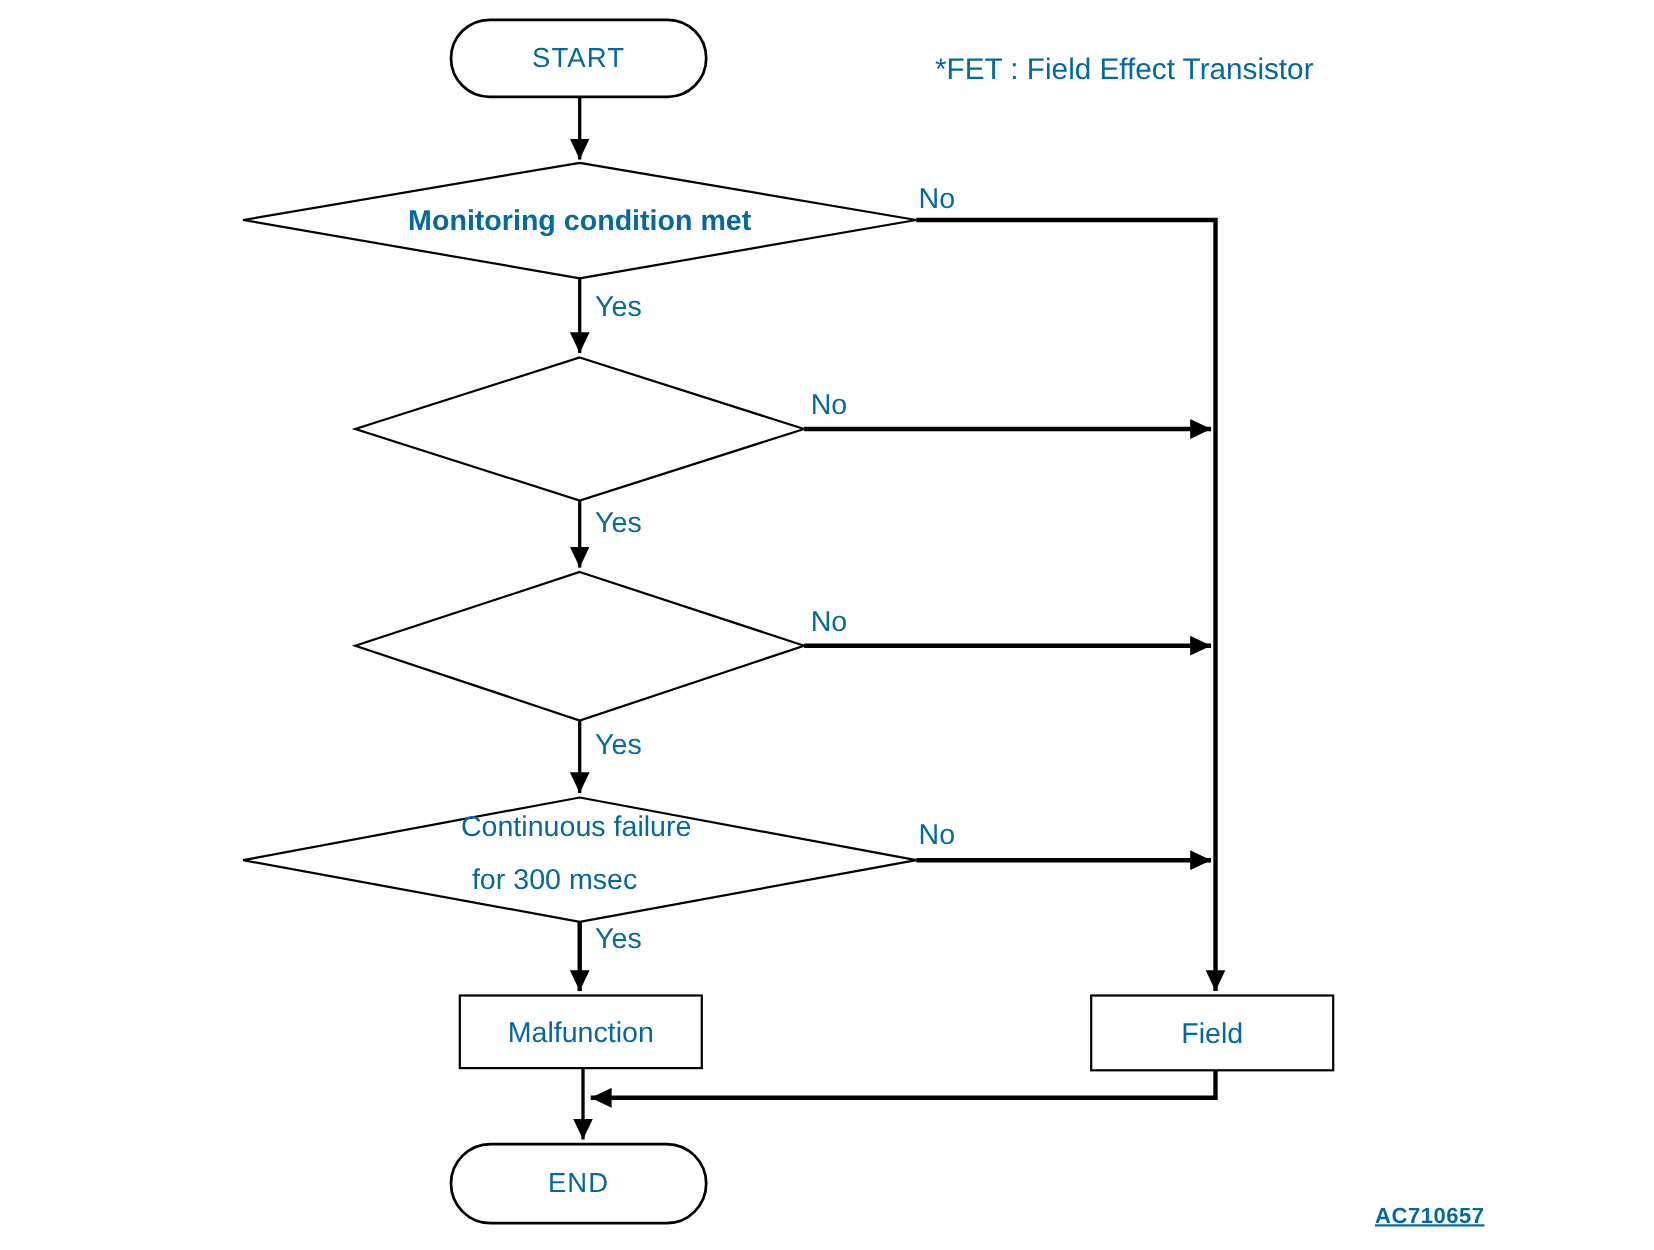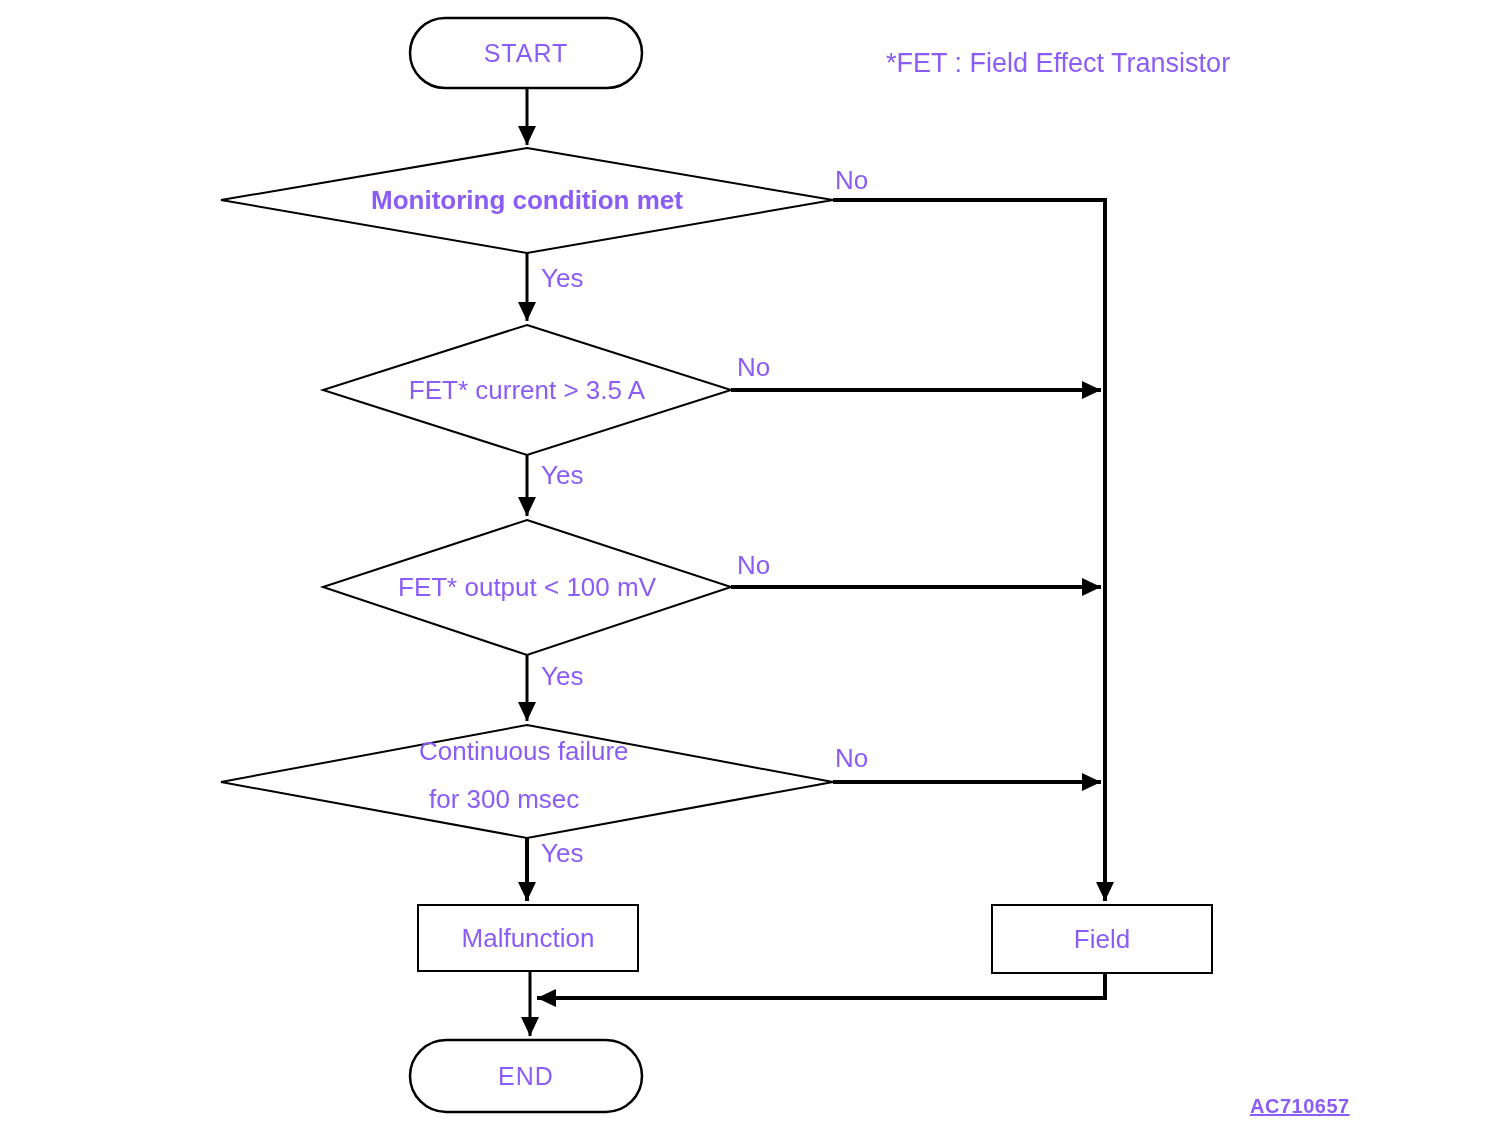--- a/index.html
+++ b/index.html
@@ -21,21 +21,21 @@
     left: 0;
     top: 0;
     width: 1504px;
     height: 1136px;
   }
   .lbl {
     position: absolute;
     font-size: 26px;
     line-height: 30px;
     white-space: nowrap;
-    color: #8b5cf6;
+    color: #0369a1;
   }
   .lbl.center {
     display: flex;
     align-items: center;
     justify-content: center;
     text-align: center;
   }
   .note {
     font-size: 27px;
   }
@@ -94,29 +94,27 @@
 
     <rect x="992" y="905" width="220" height="68" fill="none" stroke="#000000" stroke-width="2"></rect>
 
     <path d="M1105,973 V998 H537" fill="none" stroke="#000000" stroke-width="4" marker-end="url(#ah)"></path>
 
     <line x1="530" y1="971" x2="530" y2="1036" stroke="#000000" stroke-width="3" marker-end="url(#ah)"></line>
 
     <rect x="410" y="1040" width="232" height="72" rx="36" ry="36" fill="none" stroke="#000000" stroke-width="2.5"></rect>
   </svg>
 
-  <div class="lbl note" style="left:850px; top:48px;margin-left:36px;">*FET : Field Effect Transistor</div>
+  <div class="lbl note" style="left:850px; top:48px;">*FET : Field Effect Transistor</div>
 
   <div class="lbl center terminator-label" style="left:410px; top:18px; width:232px; height:70px;">START</div>
 
   <div class="lbl center" style="left:257px; top:185px; width:540px; height:30px;font-weight:bold;">Monitoring condition met</div>
 
-  <div class="lbl center" style="left:327px; top:375px; width:400px; height:30px;">FET* current &gt; 3.5 A</div>
 
-  <div class="lbl center" style="left:327px; top:572px; width:400px; height:30px;">FET* output &lt; 100 mV</div>
 
   <div class="lbl" style="left:419px; top:736px;">Continuous failure</div>
   <div class="lbl" style="left:429px; top:784px;">for 300 msec</div>
 
   <div class="lbl center" style="left:418px; top:905px; width:220px; height:66px;">Malfunction</div>
 
   <div class="lbl center" style="left:992px; top:905px; width:220px; height:68px;">Field</div>
 
   <div class="lbl center terminator-label" style="left:410px; top:1040px; width:232px; height:72px;">END</div>
 

